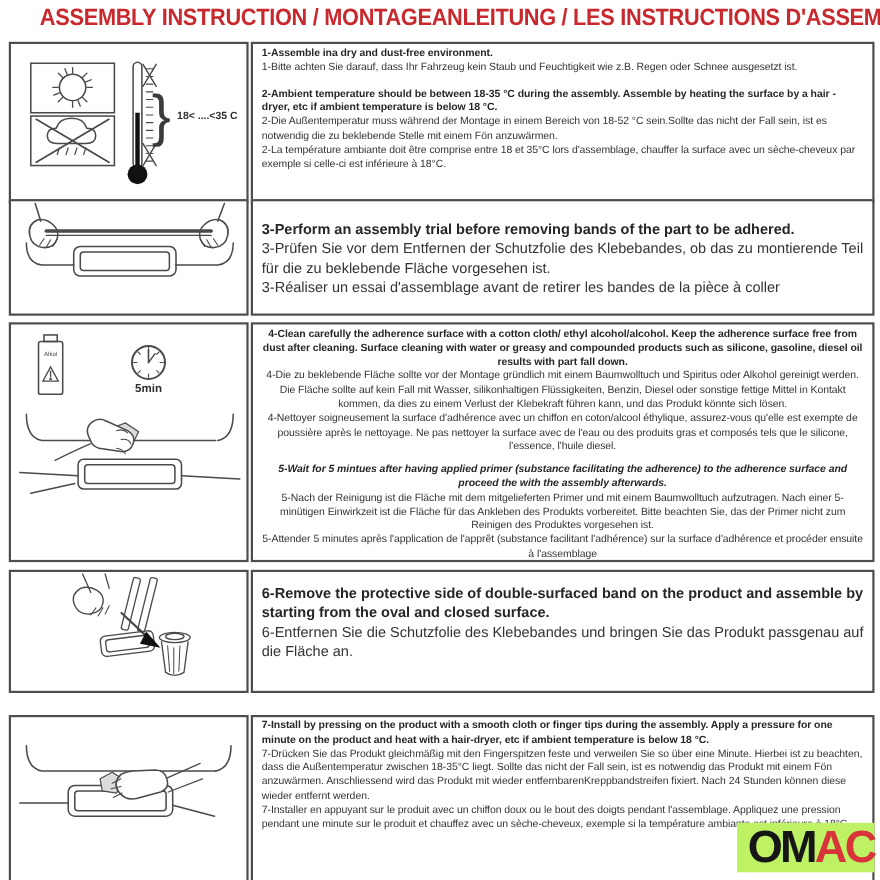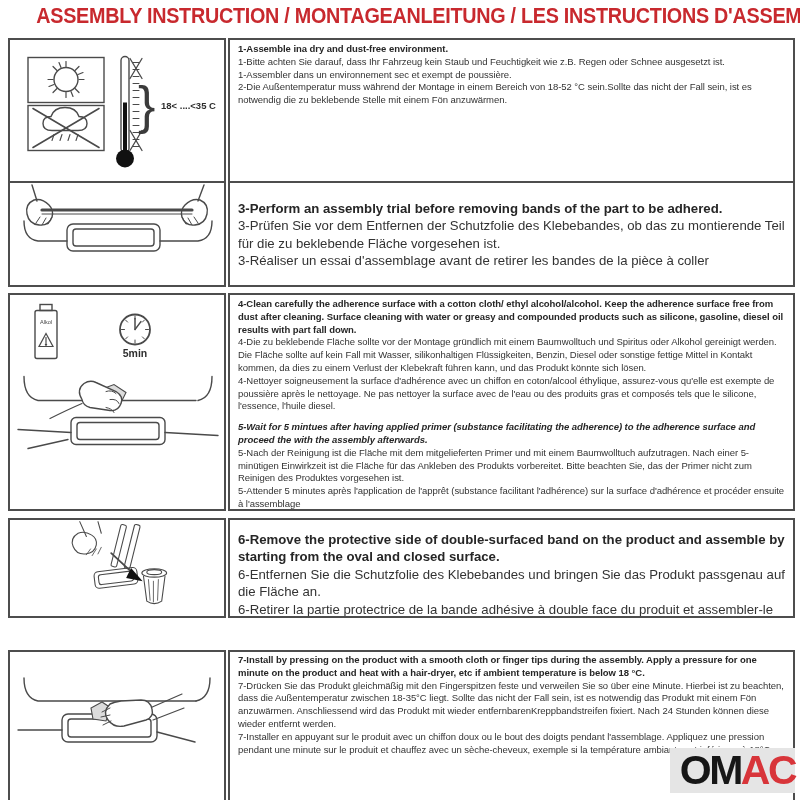--- a/index.html
+++ b/index.html
@@ -12,37 +12,37 @@
     font-weight:bold;font-size:21.5px;color:#c8292e;white-space:nowrap;
   }
   .title-inner{display:inline-block;transform:scaleX(.92);transform-origin:center;letter-spacing:-.3px;}
   .cell{
     position:absolute;border:2px solid #4d4d4d;background:#fff;box-sizing:border-box;overflow:hidden;
   }
   .lcell{left:8px;width:218px;}
   .rcell{left:228px;width:567px;}
   .r1{top:38px;height:147px;}
   .r2{top:181px;height:106px;}
-  .r3{top:293px;height:218px;}
-  .r4{top:518px;height:100px;}
+  .r3{top:293px;height:218px;text-align:center;}
+  .r4{top:518px;height:112px;}
   .r5{top:650px;height:154px;}
   .rcell{padding:3px 8px 0 8px;}
   .rcell.r2{padding-top:17px;}
   .rcell.r4{padding-top:11px;}
   .rcell.r5{padding-top:2px;}
   p{margin:0;}
   .sm{font-size:9.5px;line-height:12.8px;letter-spacing:-.05px;}
   .lg{font-size:13.2px;line-height:17.4px;}
   .b{font-weight:bold;color:#262626;}
   .gap8{margin-top:8px;font-style:italic;}
   .gap12{margin-top:11px;}
   .illo{position:absolute;left:0;top:0;width:100%;height:100%;}
   svg{display:block;}
   .logo{
-    position:absolute;right:5px;top:748px;background:#e5e5e5;padding:2px 0 2px 10px;
+    position:absolute;right:5px;top:748px;background:#bef264;padding:2px 0 2px 10px;
     font-weight:bold;font-size:41px;line-height:1;letter-spacing:-2.5px;white-space:nowrap;
   }
   .logo-black{color:#161616;}
   .logo-red{color:#d8353a;}
 </style>
 </head>
 <body>
 
 <div class="title">
   <span class="title-inner">ASSEMBLY INSTRUCTION / MONTAGEANLEITUNG / LES INSTRUCTIONS D'ASSEMBLAGE</span>
@@ -108,22 +108,23 @@
           <line x1="132" y1="84" x2="120" y2="104"></line>
       </g>
       <text x="128" y="76" font-size="52" fill="#3b3b3b" stroke="none" font-family="Liberation Sans, sans-serif">}</text>
       <text x="151" y="62" font-size="9.5" fill="#2e2e2e" stroke="none" font-family="Liberation Sans, sans-serif" font-weight="bold">18&lt; ....&lt;35 C</text>
     </g>
   </svg>
 </div>
 <div class="cell rcell r1">
   <p class="sm b">1-Assemble ina dry and dust-free environment.</p>
   <p class="sm">1-Bitte achten Sie darauf, dass Ihr Fahrzeug kein Staub und Feuchtigkeit wie z.B. Regen oder Schnee ausgesetzt ist.</p>
-  <p class="sm">1-Assembler dans un environnement sec et exempt de poussière.</p>
+  <p class="sm b gap12">2-Ambient temperature should be between 18-35 °C  during the assembly. Assemble by heating the surface by a hair -dryer, etc if ambient temperature is below 18 °C.</p>
   <p class="sm">2-Die Außentemperatur muss während der Montage in einem Bereich von 18-52 °C  sein.Sollte das nicht der Fall sein, ist es notwendig die zu beklebende Stelle mit einem Fön anzuwärmen.</p>
+  <p class="sm">2-La température ambiante doit être comprise entre 18 et 35°C lors d'assemblage, chauffer la surface avec un sèche-cheveux par exemple si celle-ci est inférieure à 18°C.</p>
 </div>
 
 <div class="cell lcell r2">
   <svg class="illo" viewBox="0 0 214 102" fill="none" stroke="#4a4a4a" stroke-width="1.4" stroke-linecap="round">
     <line x1="22" y1="2" x2="27" y2="18"></line>
     <line x1="194" y1="2" x2="188" y2="18"></line>
     <line x1="32" y1="27" x2="182" y2="27" stroke-width="3.2"></line>
     <line x1="32" y1="31" x2="182" y2="31" stroke-width="1"></line>
     <g>
       <path d="M24,17 q-9,4 -7,14 q2,10 12,11 q10,1 13,-8 q2,-7 -3,-12 q-7,-7 -15,-5 Z"></path>
@@ -225,21 +226,20 @@
       <ellipse cx="152" cy="64" rx="15" ry="5"></ellipse>
       <ellipse cx="152" cy="63" rx="9" ry="3"></ellipse>
       <path d="M139,68 L143,98 Q152,104 161,98 L165,68"></path>
       <path d="M145,72 L147,97 M151,74 L151,99 M157,72 L156,97" stroke-width="1"></path>
     </g>
   </svg>
 </div>
 <div class="cell rcell r4">
   <p class="lg b">6-Remove the protective side of double-surfaced band on the product and assemble by starting from the oval and closed surface.</p>
   <p class="lg">6-Entfernen Sie die Schutzfolie des Klebebandes und bringen Sie das Produkt passgenau auf die Fläche an.</p>
-  <p class="lg">6-Retirer la partie protectrice de la bande adhésive à double face du produit et assembler-le en commençant par une surface ovale et fermée.</p>
 </div>
 
 <div class="cell lcell r5">
   <svg class="illo" viewBox="0 0 214 118" fill="none" stroke="#4a4a4a" stroke-width="1.4" stroke-linecap="round">
     <path d="M14,10 Q14,30 28,33 L186,33"></path>
     <path d="M200,10 Q200,30 186,33"></path>
     <line x1="8" y1="62" x2="52" y2="62"></line>
     <line x1="147" y1="64" x2="185" y2="74"></line>
     <g>
       <rect x="52" y="46" width="95" height="28" rx="6"></rect>

